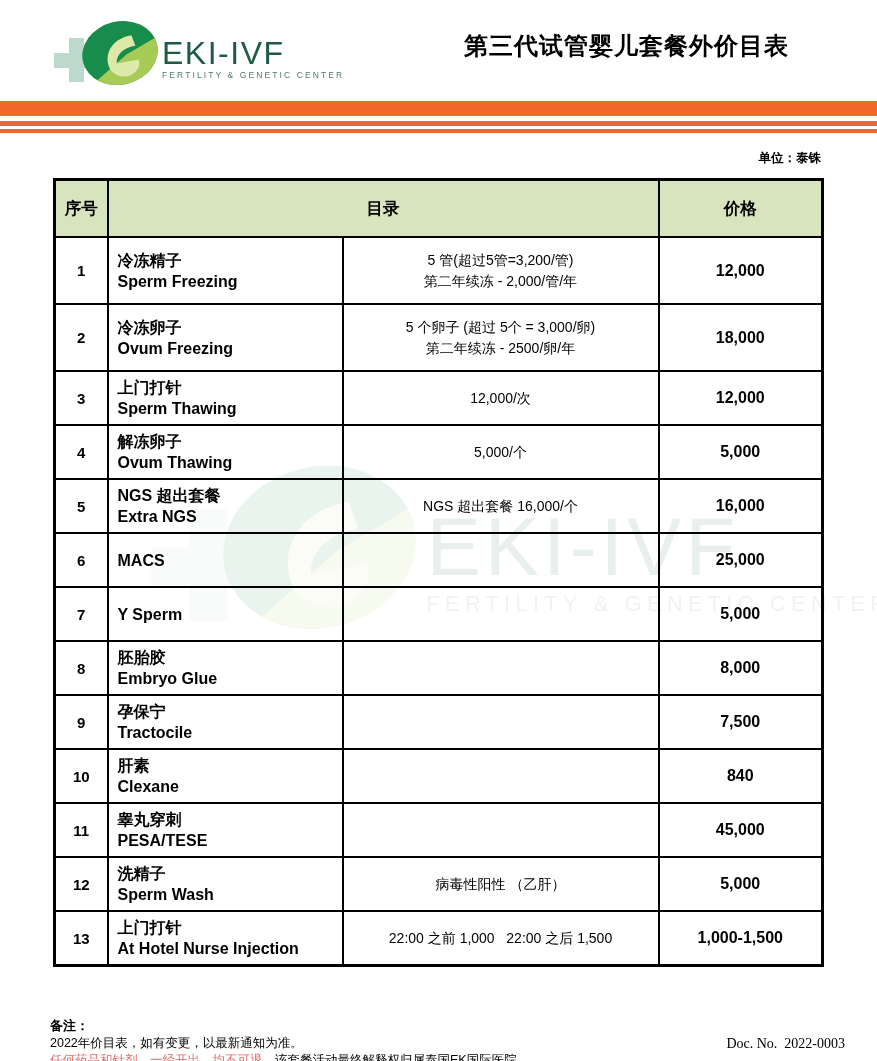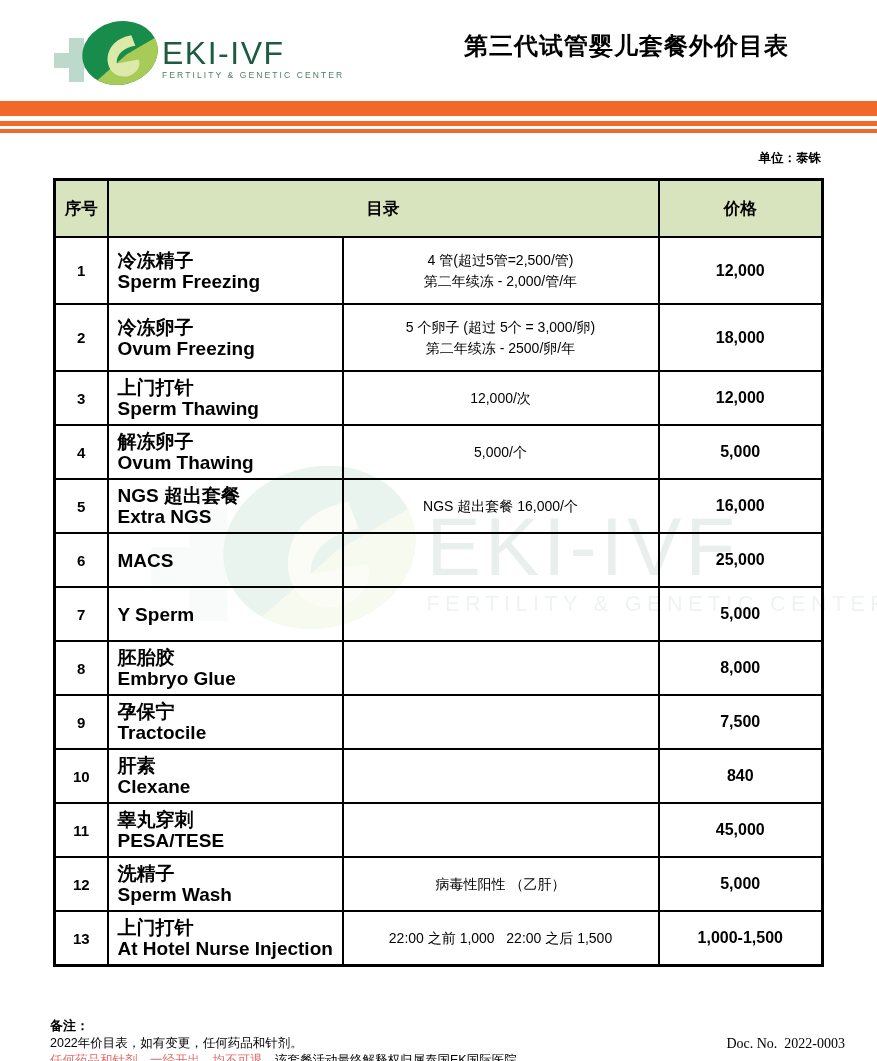--- a/index.html
+++ b/index.html
@@ -30,21 +30,21 @@
   
   .price-table{position:absolute; left:53px; top:178px; width:768px;
     border-collapse:collapse; table-layout:fixed; z-index:1; background:transparent;border-radius:28px;}
   .price-table th,.price-table td{border:2px solid #000;}
   .price-table{border:3px solid #000;}
   .price-table thead th{height:53px; background:var(--c-header_green,#D8E4BE); font-size:16.5px; font-weight:700; text-align:center; vertical-align:middle;}
   tr.row td{height:50px; vertical-align:middle;}
   tr.row.tall td{height:63px;}
   td.c-no{text-align:center; font-weight:700; font-size:15px;}
   td.c-name{padding-left:9px;}
-  td.c-name div{font-weight:700; font-size:19px; line-height:21px;}
+  td.c-name div{font-weight:700; font-size:16px; line-height:21px;}
   td.c-desc{text-align:center; font-size:14px;}
   td.c-desc div{line-height:21px; white-space:pre-wrap;}
   td.c-price{text-align:center; font-weight:700; font-size:16px;}
   
   .notes{position:absolute; left:50px; top:969px; font-size:12.5px; line-height:17.5px; z-index:3;}
   .notes .remark-label{font-weight:700; font-size:13px;margin-top:48px;}
   .notes .red{color:var(--c-note_red,#E06B6B);}
   .doc-no{position:absolute; right:32px; top:1036px; font-family:"Liberation Serif","DejaVu Serif",serif; font-size:14px; white-space:pre; z-index:3;}
 </style>
 </head>
@@ -113,21 +113,21 @@
       </tr>
     </thead>
     <tbody>
         <tr class="row tall">
       <td class="c-no">1</td>
       <td class="c-name">
         <div>冷冻精子</div>
         <div>Sperm Freezing</div>
       </td>
       <td class="c-desc">
-        <div>4 管(超过5管=2,500/管)</div>
+        <div>5 管(超过5管=3,200/管)</div>
         <div>第二年续冻 - 2,000/管/年</div>
       </td>
       <td class="c-price">12,000</td>
     </tr>
         <tr class="row tall">
       <td class="c-no">2</td>
       <td class="c-name">
         <div>冷冻卵子</div>
         <div>Ovum Freezing</div>
       </td>
@@ -267,19 +267,19 @@
         <div>22:00 之前 1,000   22:00 之后 1,500</div>
         <div></div>
       </td>
       <td class="c-price">1,000-1,500</td>
     </tr>
       </tbody>
   </table>
 
   <div class="notes">
     <div class="remark-label">备注：</div>
-    <div>2022年价目表，如有变更，任何药品和针剂。</div>
+    <div>2022年价目表，如有变更，以最新通知为准。</div>
     <div><span class="red">任何药品和针剂，一经开出，均不可退</span><span>，该套餐活动最终解释权归属泰国EK国际医院。</span></div>
   </div>
 
   <div class="doc-no">Doc. No.  2022-0003</div>
 
 </div>
 
 </body></html>

